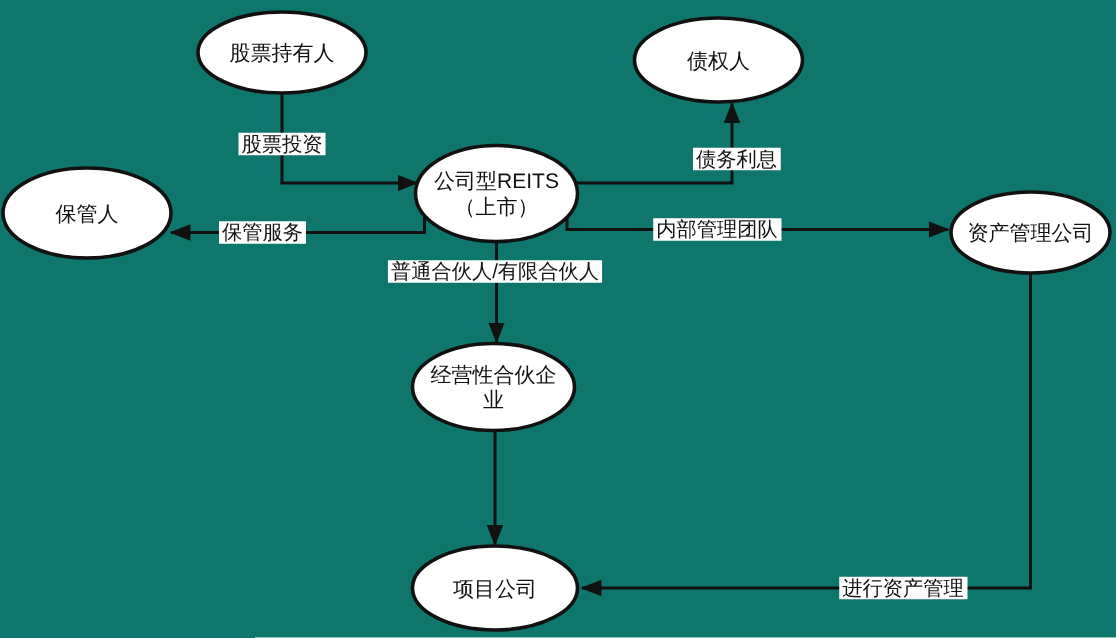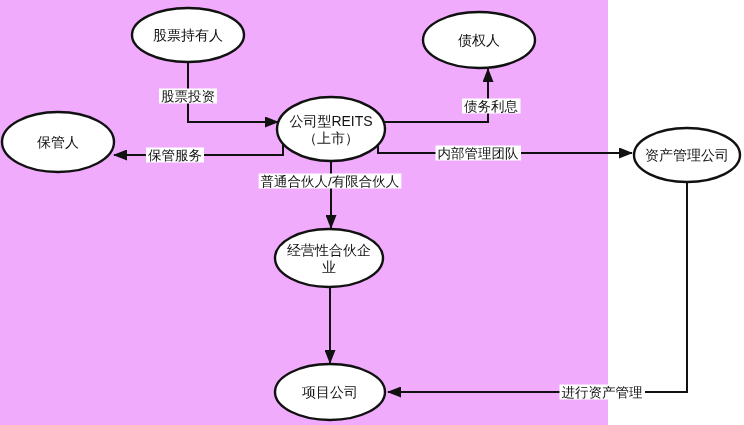--- a/index.html
+++ b/index.html
@@ -6,23 +6,23 @@
     margin: 0;
     padding: 0;
     background: #ffffff;
     width: 744px;
     height: 425px;
     overflow: hidden;
     font-family: "Liberation Sans", "DejaVu Sans", sans-serif;
   }
   .canvas-wrap {
     position: relative;
-    width: 608px;
+    width: 744px;
     height: 425px;
-    background: #f0abfc;
+    background: #0f766e;
   }
   svg {
     display: block;
   }
   text {
     font-family: "Liberation Sans", "DejaVu Sans", sans-serif;
     fill: #111111;
   }
   .node-ellipse {
     fill: #ffffff;

